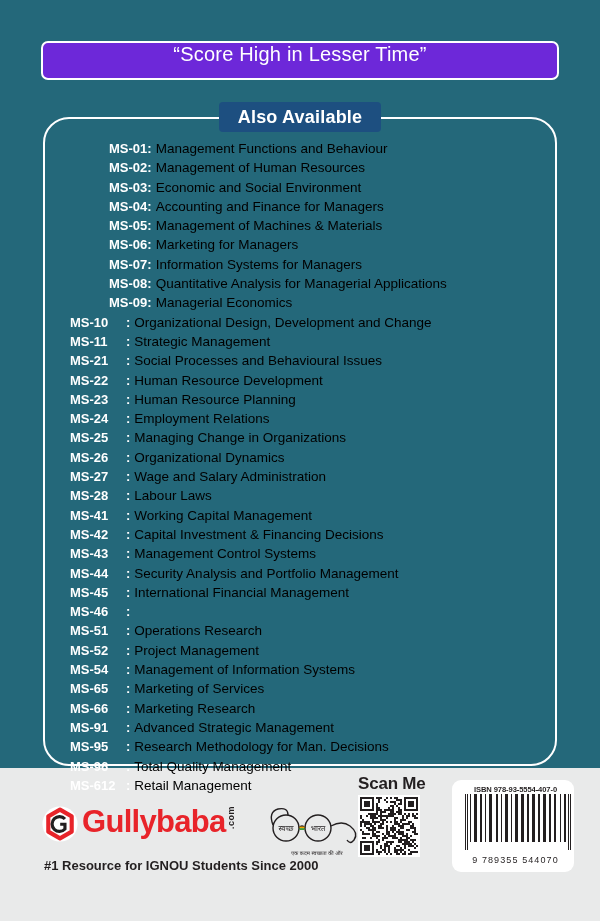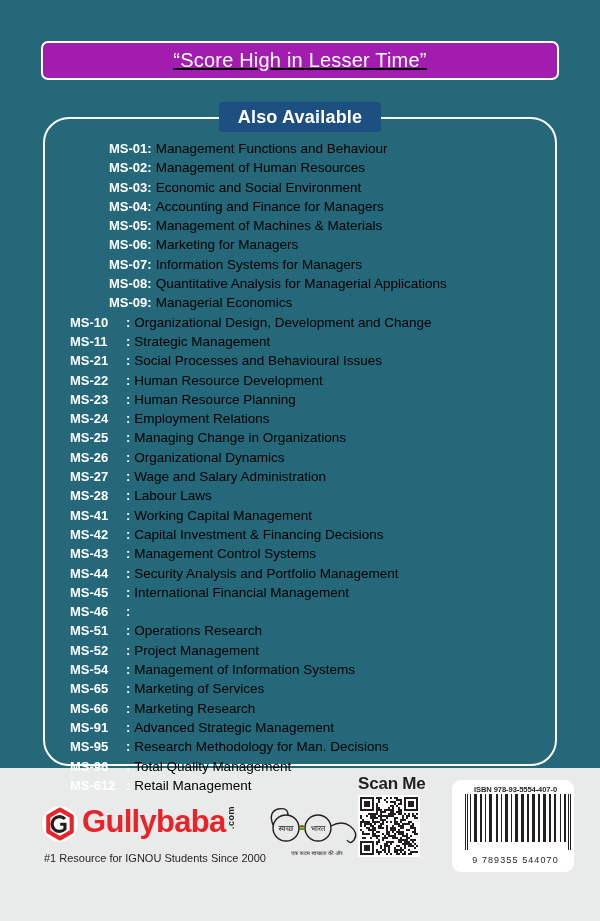--- a/index.html
+++ b/index.html
@@ -15,24 +15,24 @@
   .teal-area {
     position: absolute; left: 0; top: 0;
     width: 600px; height: 768px;
     background: #24687a;
   }
 
   
   .tagline-banner {
     position: absolute; left: 41px; top: 41px;
     width: 518px; height: 39px;
-    background: #a21caf;
+    background: #6d28d9;
     border: 2px solid #ffffff;
     border-radius: 7px;
-    display: flex; align-items: center; justify-content: center; text-decoration: underline;
+    display: flex; align-items: flex-start; justify-content: center;
   }
   .tagline-text {
     color: #ffffff;
     font-size: 20px;
     letter-spacing: .2px;
     white-space: nowrap;
   }
 
   
   .badge {
@@ -117,23 +117,23 @@
     font-size: 9px;
     font-weight: bold;
     line-height: 1;
     writing-mode: vertical-rl;
     transform: rotate(180deg);
     margin-left: 1px;
     letter-spacing: .5px;
   }
   .gb-tagline {
     color: #231f20;
-    font-size: 11px;
-    font-weight: normal;
-    margin-top: 10px;
+    font-size: 13px;
+    font-weight: bold;
+    margin-top: 16px;
     margin-left: 2px;
     white-space: nowrap;
   }
 
   
   .sb-block { position: absolute; left: 262px; top: 36px; width: 110px; }
   .sb-caption {
     font-size: 5.2px;
     color: #231f20;
     text-align: center;

